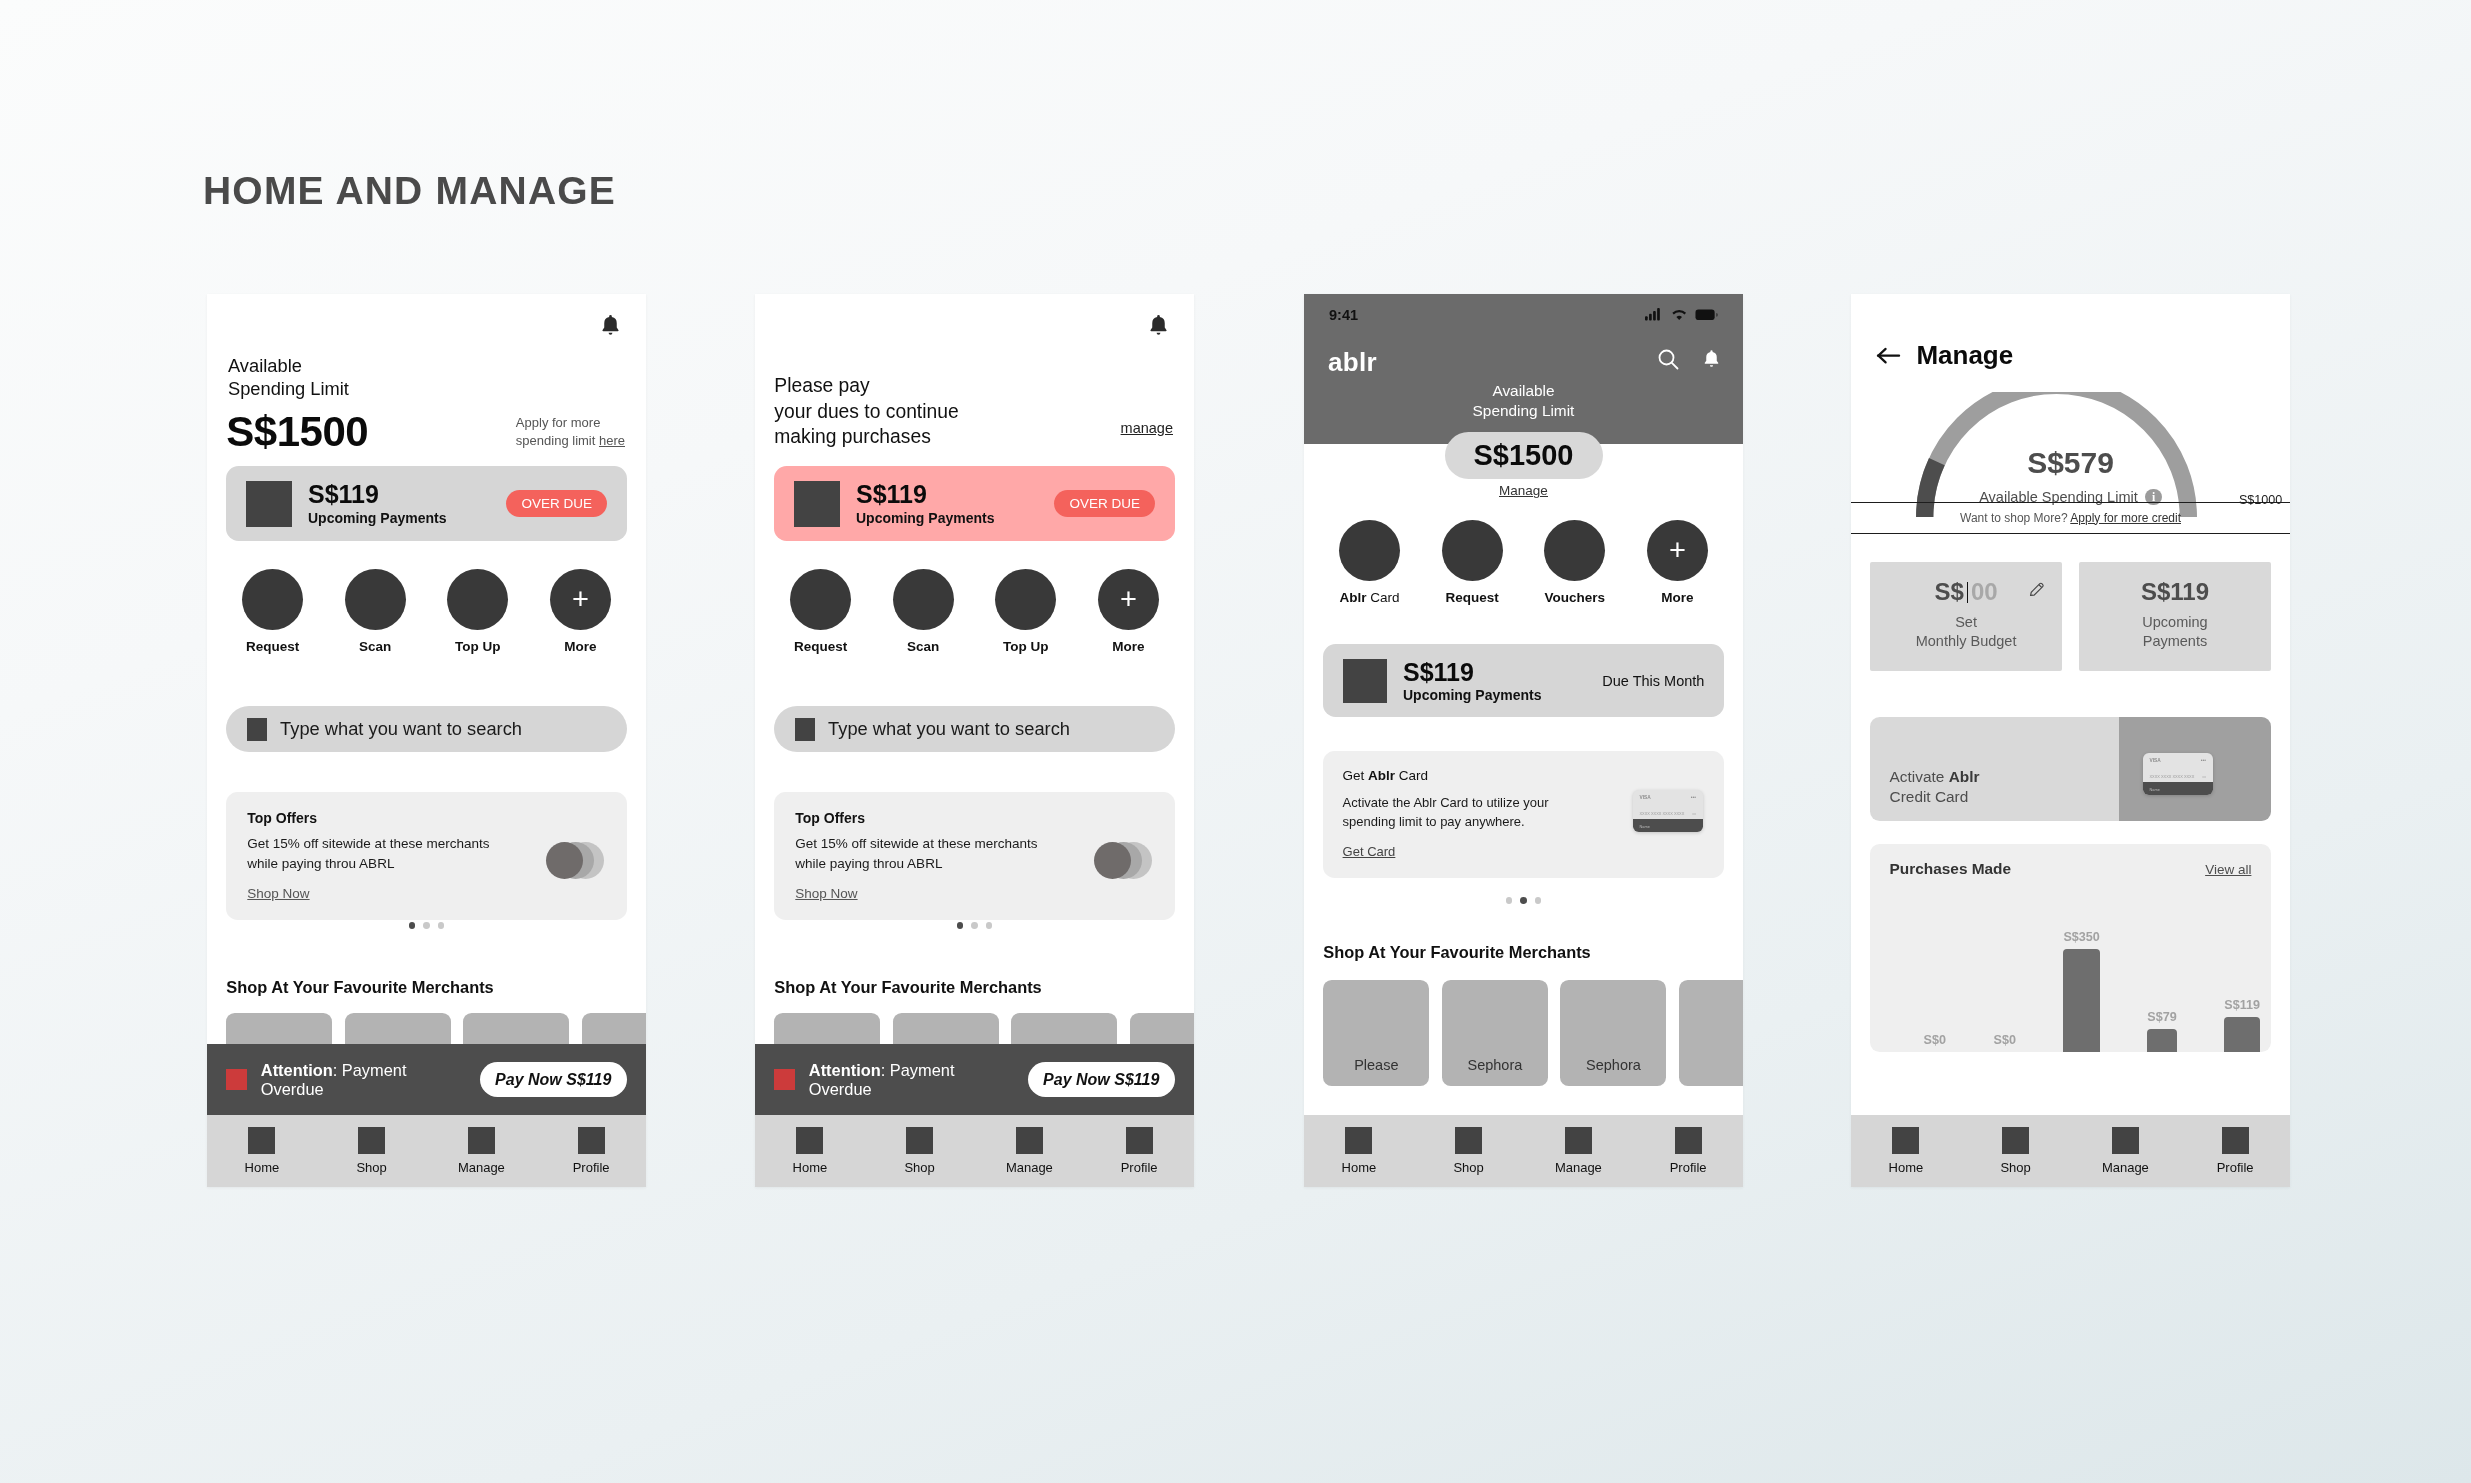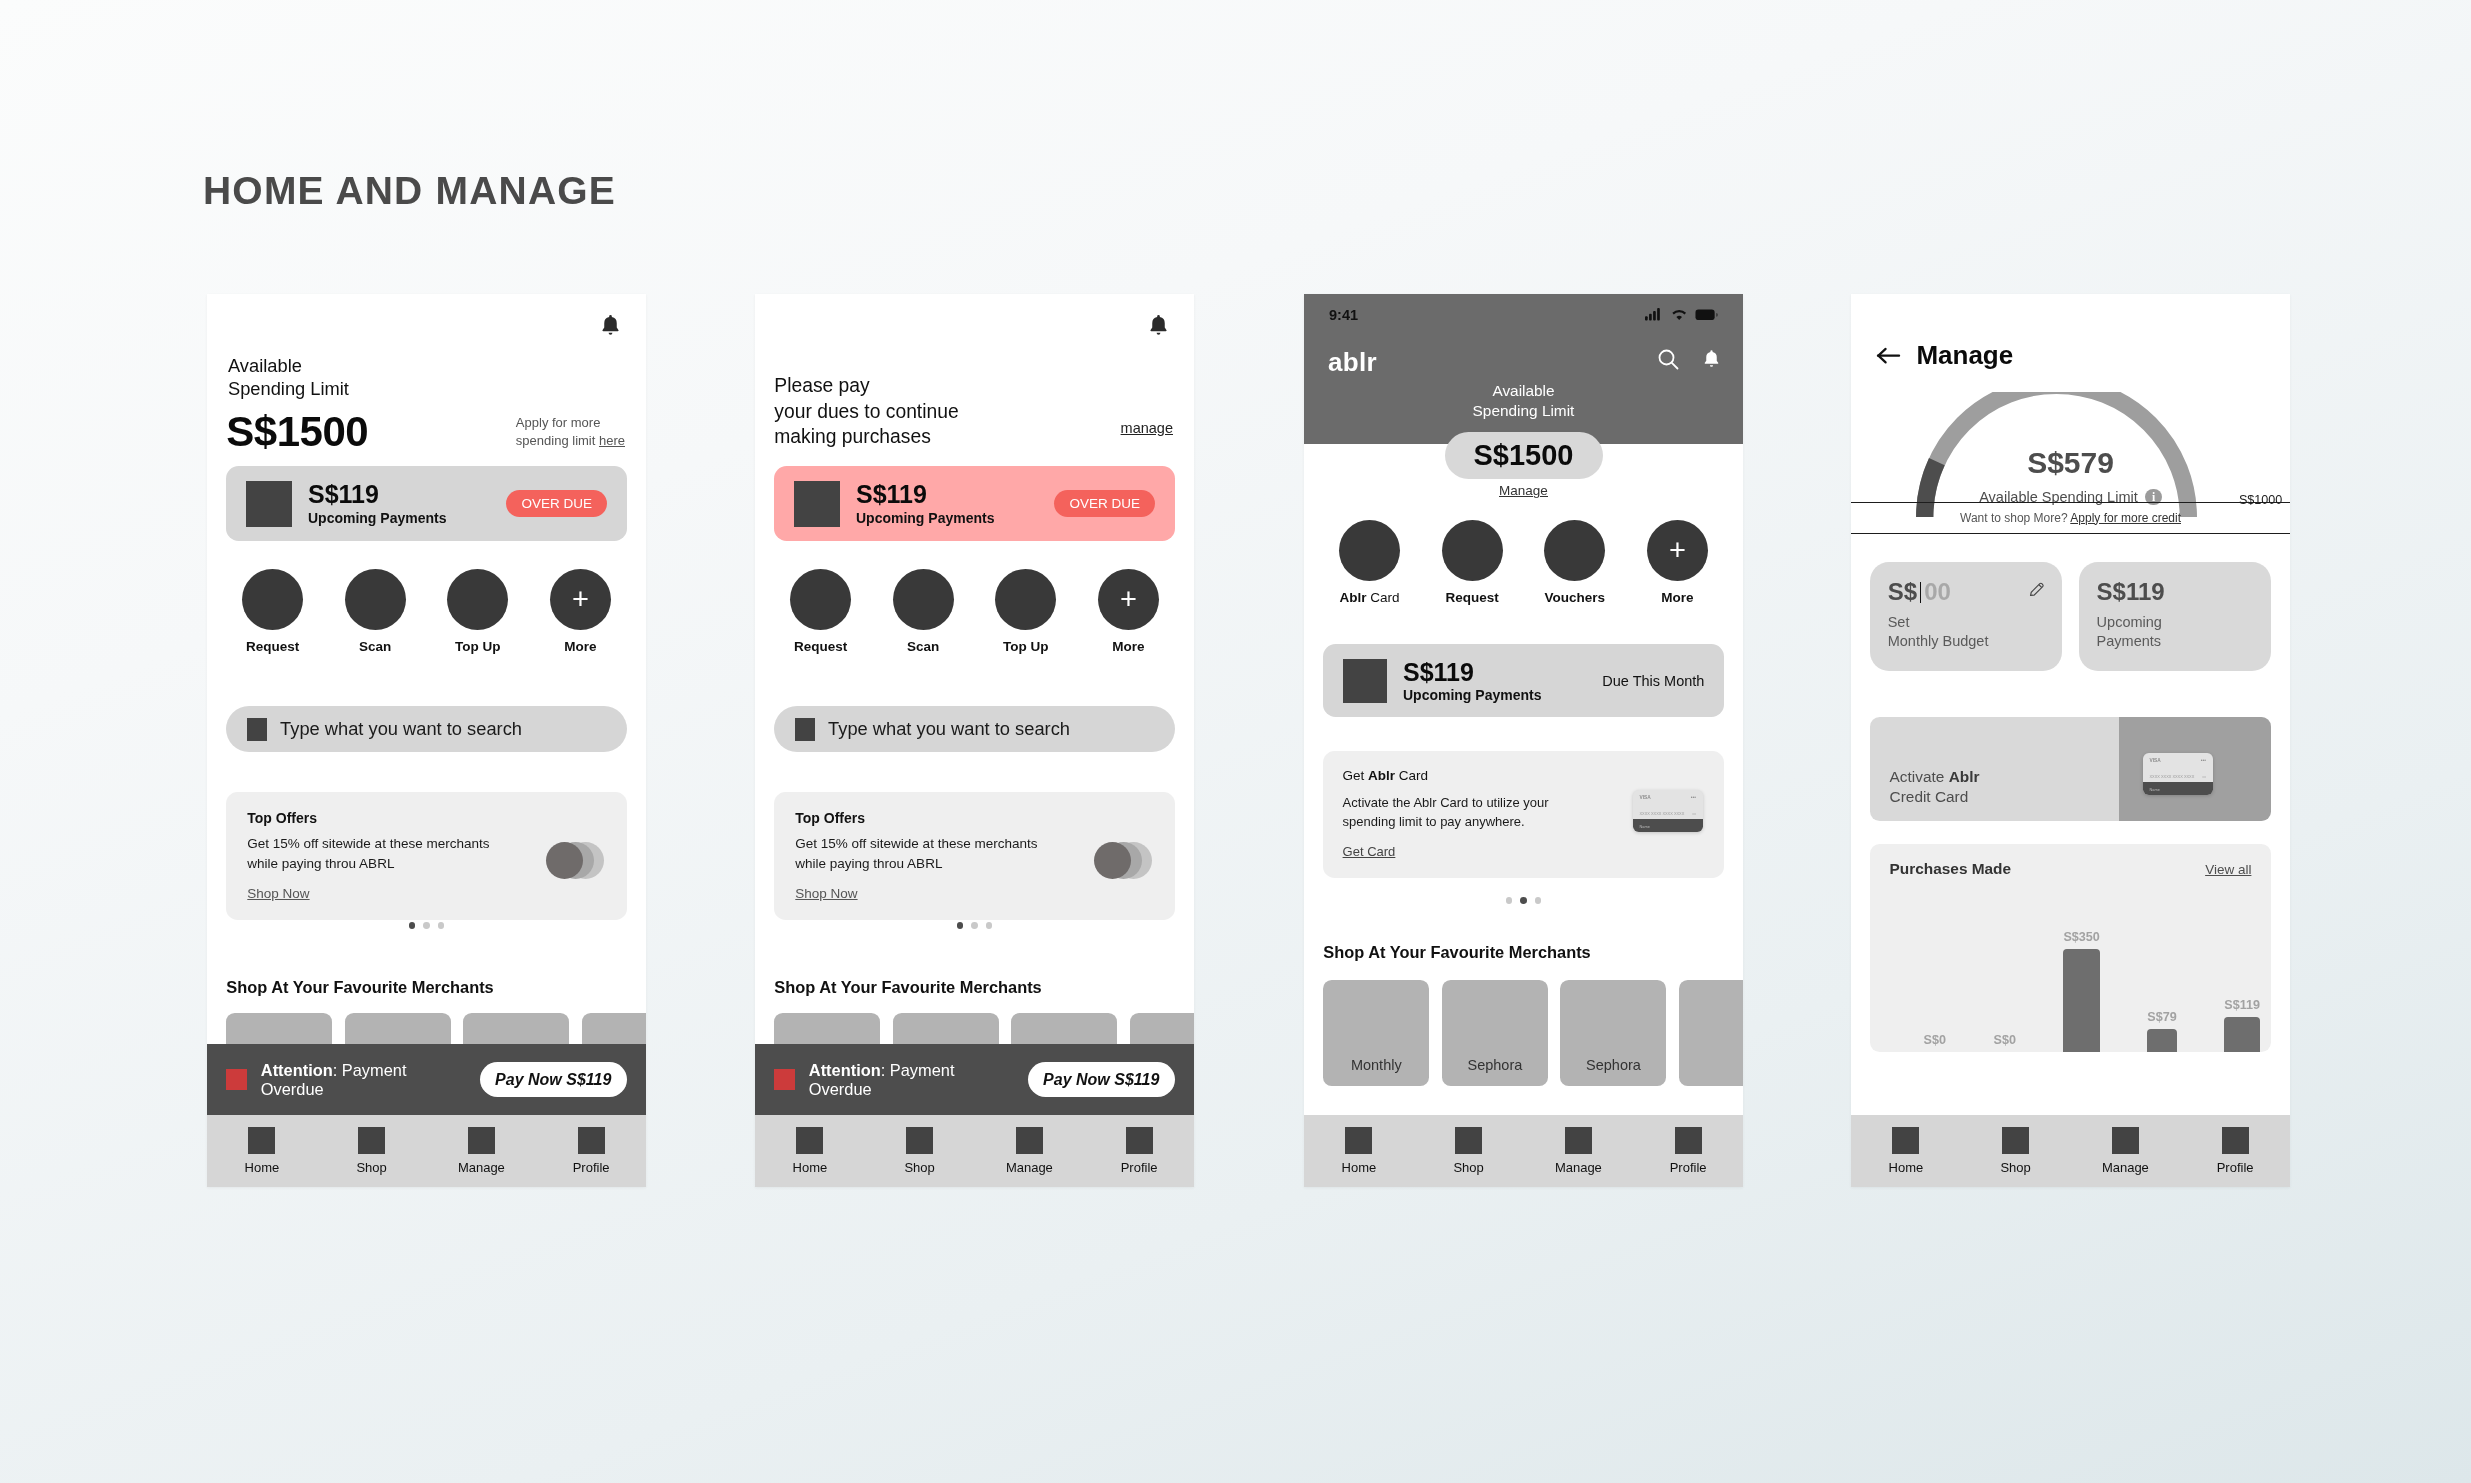--- a/index.html
+++ b/index.html
@@ -160,21 +160,21 @@
     width: 16.4px; height: 16.4px; border-radius: 50%; background: #9b9b9b; color: #fff;
     font-size: 11.6px; font-weight: 700; display:flex; align-items:center; justify-content:center;
     font-family: "Liberation Serif", serif;
   }
   .gauge-max { position: absolute; right: 7.7px; top: 101px; font-size: 12.6px; color: #222; }
   .hr { border-top: 1.4px solid #1d1d1d; }
   .apply-strip { text-align: center; font-size: 12px; color: #555; padding: 7.7px 0; }
   .apply-strip u { color: #333; }
 
   .tiles { display: flex; gap: 17.4px; }
-  .tile { flex: 1; background: #d9d9d9; border-radius: 19px; padding: 16.4px 17.4px 19.3px; position: relative; }
+  .tile { flex: 1; background: #d9d9d9; border-radius: 2px; padding: 16.4px 17.4px 19.3px; position: relative; text-align: center; }
   .tile-amt { font-size: 24px; font-weight: 700; color: #4d4d4d; }
   .tile-amt .grey { color: #a8a8a8; }
   .tile-amt .caret { display:inline-block; width:1.4px; height:21px; background:#111; vertical-align:-2.9px; margin:0 2.9px; }
   .tile-sub { font-size: 14.5px; color: #5a5a5a; margin-top: 6.8px; line-height: 1.32; }
   .pencil { position: absolute; right: 16.4px; top: 19.3px; }
 
   .activate-card { position: relative; background: #d9d9d9; border-radius: 9.7px; height: 104px; overflow: hidden; }
   .activate-card .rightpane { position: absolute; right: 0; top: 0; bottom: 0; width: 38%; background: #a0a0a0; }
   .activate-txt { position: absolute; left: 19.3px; top: 50px; font-size: 15.4px; color: #4d4d4d; line-height: 1.32; }
   .activate-txt b { font-weight: 700; color: #3a3a3a; }
@@ -501,21 +501,21 @@
 
       <div class="dots" style="position:absolute;left:0;right:0;top:603px;">
         <i></i>
         <i class="on"></i>
         <i></i>
       </div>
 
       <div class="sec-title" style="position:absolute;left:19.3px;top:649px;">Shop At Your Favourite Merchants</div>
 
       <div class="merchants" style="position:absolute;left:19.3px;top:686px;">
-        <div class="merch">Monthly</div>
+        <div class="merch">Please</div>
         <div class="merch">Sephora</div>
         <div class="merch">Sephora</div>
         <div class="merch"></div>
       </div>
 
       <div class="tabbar">
         <div class="tab">
             <div class="sq"></div>
             <div class="lbl">Home</div>
           </div>

